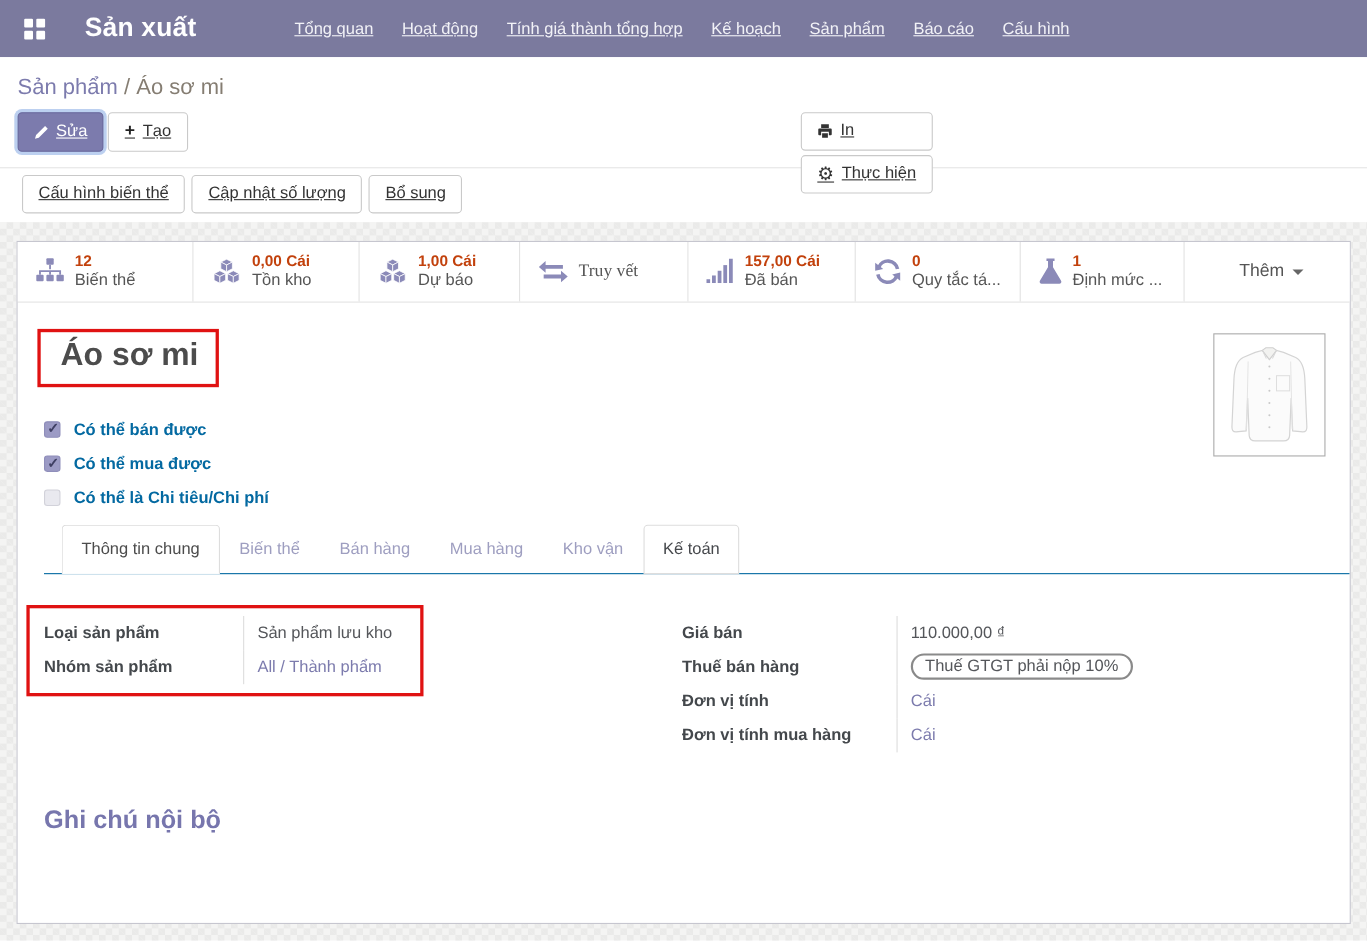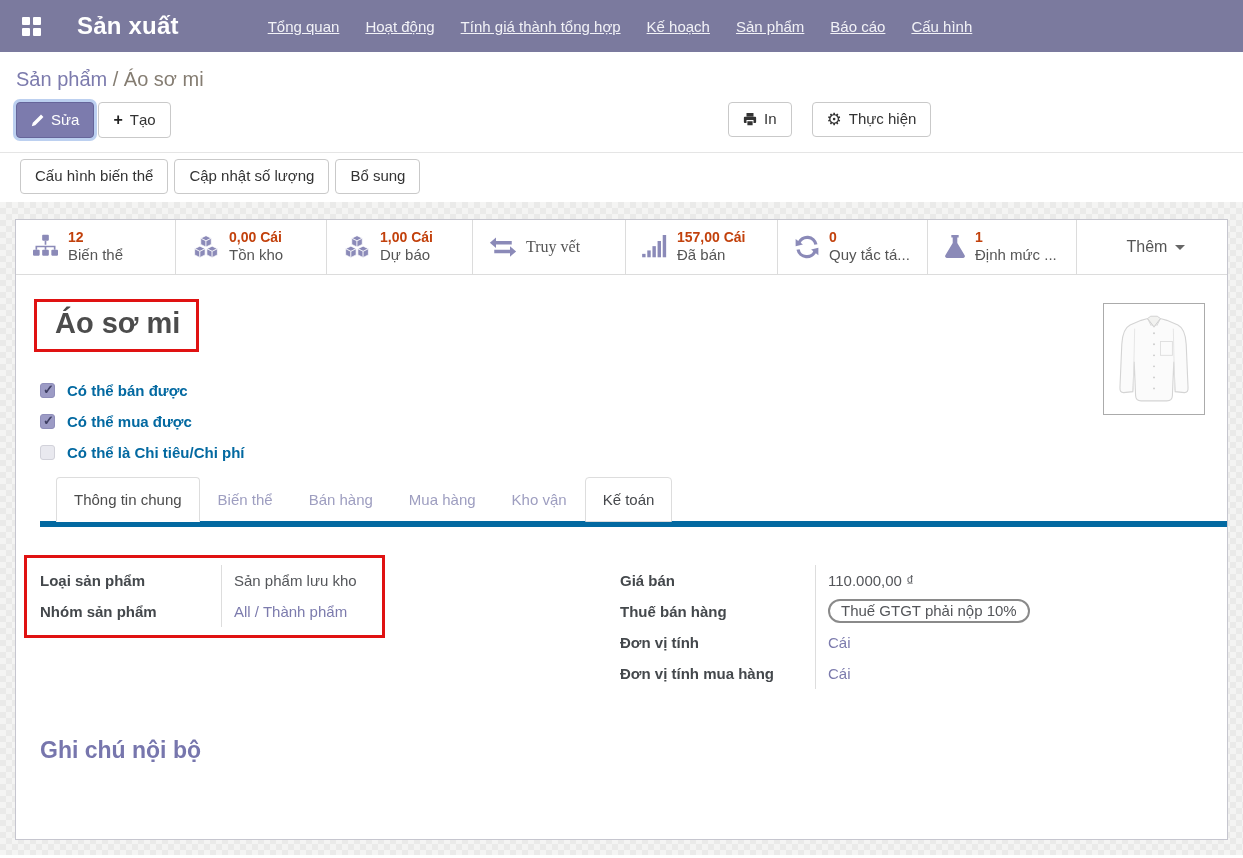--- a/index.html
+++ b/index.html
@@ -20,26 +20,26 @@
     align-items:center; cursor:pointer; color:#f2f2f7;text-decoration:underline; }
 
   
   .control-panel { background:#fff; }
   .breadcrumb-row { padding:16px 16px 3px 16px; font-size:20px; }
   .breadcrumb-link { color:#7c7bad; cursor:pointer; }
   .breadcrumb-sep, .breadcrumb-current { color:#857d72; }
   .btn-row { padding:8px 16px 14px 16px; position:relative; display:flex; }
   .btn { font-size:15px; border:1px solid #c9c9c9; background:#fff; color:#333;
     border-radius:4px; padding:7px 14px; cursor:pointer; display:inline-flex;
-    align-items:center; gap:7px; line-height:1.25; }
+    align-items:center; gap:7px; line-height:1.25;text-decoration:underline; }
   .btn-primary { background:#7c7bad; border-color:#66659a; color:#fff;
     box-shadow:0 0 0 3px #bcd0f0; }
   .btn-group2 { display:flex; }
   .btn-group2 .btn + .btn { margin-left:4px; }
-  .right-actions { position:absolute; left:728px; top:8px; display:flex; gap:20px; }
+  .right-actions { position:absolute; left:728px; top:8px; display:flex; gap:4px;flex-direction:column; }
   .divider { border-top:1px solid #e5e5e5; }
   .btn-row2 { padding:6px 16px 8px 20px; display:flex; gap:6px; }
   .plus-glyph { font-weight:bold; font-size:16px; color:#222; }
   .gear-glyph { font-size:17px; line-height:1; color:#333; }
 
   
   .content { height:621px; box-sizing:content-box; padding:17px 15px 15px 15px;
     background-color:#f4f4f3;
     background-image:
       linear-gradient(45deg,#eaeae9 25%,transparent 25%,transparent 75%,#eaeae9 75%),
@@ -78,21 +78,21 @@
   .checkbox-row { display:flex; align-items:center; gap:12px; height:31px;
     cursor:pointer; }
   .o-checkbox { width:15px; height:15px; border-radius:3px; background:#e9e9ef;
     border:1px solid #d2d2da; position:relative; }
   .o-checkbox.checked { background:#9c9bc5; border-color:#8f8eba; }
   .o-checkbox.checked::after { content:"\2713"; position:absolute; left:2px;
     top:-2px; font-size:13px; font-weight:bold; color:#3f3f63; }
   .checkbox-label { font-size:15px; font-weight:bold; color:#0369a1; }
 
   
-  .tabs { display:flex; margin-top:9px; border-bottom:6px solid #0369a1;
+  .tabs { display:flex; margin-top:9px; border-bottom:1px solid #0369a1;
     margin-right:-24px; padding-left:16px; }
   .tab { padding:13px 17px; font-size:15px; color:#9e9ec0; cursor:pointer;
     border:1px solid transparent; margin-bottom:-1px; }
   .tab.active { border-color:#ddd; border-bottom-color:#fff; background:#fff;
     border-radius:4px 4px 0 0; color:#4c4c4c; }
   .tab.outlined { border-color:#ddd; border-radius:4px 4px 0 0; color:#46484c; }
 
   
   .field-area { display:flex; margin-top:38px; }
   .col-left { width:580px; }

